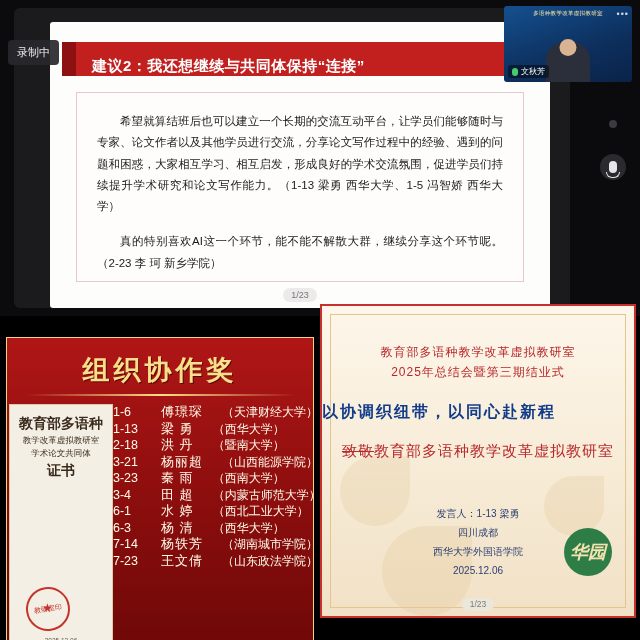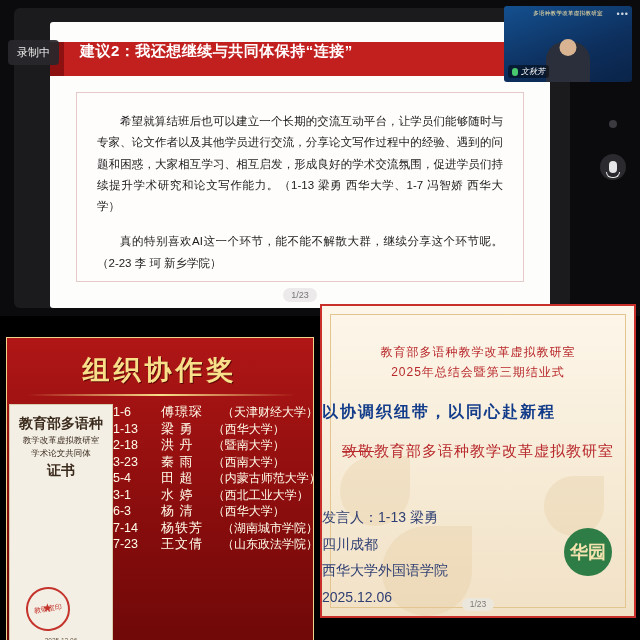--- a/index.html
+++ b/index.html
@@ -33,26 +33,26 @@
   .slide {
     position: absolute;
     left: 36px; top: 14px;
     width: 500px; height: 286px;
     background: #fdfdfb;
     border-radius: 3px;
     overflow: hidden;
   }
   .slide-title-bar {
     position: absolute;
-    left: 0; top: 20px;
+    left: 12px; top: 20px;
     width: 100%;
     height: 34px;
     background: #c21f1f;
     display: flex;
-    align-items: flex-start;
+    align-items: flex-end;
   }
   .slide-title-bar .accent {
     width: 14px; height: 34px;
     background: #8d1111;
   }
   .slide-title-text {
     color: #ffffff;
     font-size: 15px;
     font-weight: bold;
     letter-spacing: 0.5px;
@@ -143,21 +143,20 @@
     position: absolute;
     left: 4px; bottom: 4px;
     display: flex;
     align-items: center;
     gap: 3px;
     background: rgba(0,0,0,0.45);
     border-radius: 3px;
     padding: 1px 4px;
     color: #fff;
     font-size: 8px;
-    font-style: italic;
   }
   .mic-glyph {
     width: 6px; height: 8px;
     background: #49c96d;
     border-radius: 3px;
     display: inline-block;
   }
   .thumb-dots {
     position: absolute;
     right: 3px; top: 3px;
@@ -351,37 +350,38 @@
     letter-spacing: 1px;
   }
   .br-sub .strike {
     text-decoration: line-through;
     text-decoration-color: #b8282b;
   }
   .br-signoff {
     position: absolute;
     left: 0; top: 198px;
     width: 100%;
-    text-align: left;
+    text-align: center;
     color: #2f3f73;
-    font-size: 14px;
+    font-size: 10px;
     line-height: 1.9;
   }
   .br-logo {
     position: absolute;
     right: 22px; bottom: 40px;
     width: 48px; height: 48px;
     border-radius: 50%;
     background: #2f7d46;
     color: #f4e3b0;
     display: flex;
     align-items: center;
     justify-content: center;
     font-size: 18px;
     font-weight: bold;
+    font-style: italic;
   }
   .br-pagenum {
     position: absolute;
     left: 50%;
     transform: translateX(-50%);
     bottom: 5px;
     width: 32px; height: 13px;
     line-height: 13px;
     text-align: center;
     font-size: 8.5px;
@@ -404,21 +404,21 @@
 
     <div class="share-surface">
 
       <div class="slide">
         <div class="slide-title-bar">
           <div class="accent"></div>
           <div class="slide-title-text">建议2：我还想继续与共同体保持“连接”</div>
         </div>
 
         <div class="slide-body">
-          <p class="slide-para">希望就算结班后也可以建立一个长期的交流互动平台，让学员们能够随时与专家、论文作者以及其他学员进行交流，分享论文写作过程中的经验、遇到的问题和困惑，大家相互学习、相互启发，形成良好的学术交流氛围，促进学员们持续提升学术研究和论文写作能力。（1-13 梁勇 西华大学、1-7 冯智娇 西华大学）</p>
+          <p class="slide-para">希望就算结班后也可以建立一个长期的交流互动平台，让学员们能够随时与专家、论文作者以及其他学员进行交流，分享论文写作过程中的经验、遇到的问题和困惑，大家相互学习、相互启发，形成良好的学术交流氛围，促进学员们持续提升学术研究和论文写作能力。（1-13 梁勇 西华大学、1-5 冯智娇 西华大学）</p>
           <p class="slide-para">真的特别喜欢AI这一个环节，能不能不解散大群，继续分享这个环节呢。（2-23 李 珂 新乡学院）</p>
         </div>
 
         <div class="slide-pagenum">1/23</div>
       </div>
 
     </div>
 
     <div class="rec-badge">录制中</div>
 
@@ -468,31 +468,36 @@
         <span class="award-code">1-13</span>
         <span class="award-person">梁 勇</span>
         <span class="award-org">（西华大学）</span>
       </li>
       <li class="award-item">
         <span class="award-code">2-18</span>
         <span class="award-person">洪 丹</span>
         <span class="award-org">（暨南大学）</span>
       </li>
       <li class="award-item">
+        <span class="award-code">3-21</span>
+        <span class="award-person">杨丽超</span>
+        <span class="award-org">（山西能源学院）</span>
+      </li>
+      <li class="award-item">
         <span class="award-code">3-23</span>
         <span class="award-person">秦 雨</span>
         <span class="award-org">（西南大学）</span>
       </li>
       <li class="award-item">
-        <span class="award-code">5-4</span>
+        <span class="award-code">3-4</span>
         <span class="award-person">田 超</span>
         <span class="award-org">（内蒙古师范大学）</span>
       </li>
       <li class="award-item">
-        <span class="award-code">3-1</span>
+        <span class="award-code">6-1</span>
         <span class="award-person">水 婷</span>
         <span class="award-org">（西北工业大学）</span>
       </li>
       <li class="award-item">
         <span class="award-code">6-3</span>
         <span class="award-person">杨 清</span>
         <span class="award-org">（西华大学）</span>
       </li>
       <li class="award-item">
         <span class="award-code">7-14</span>

